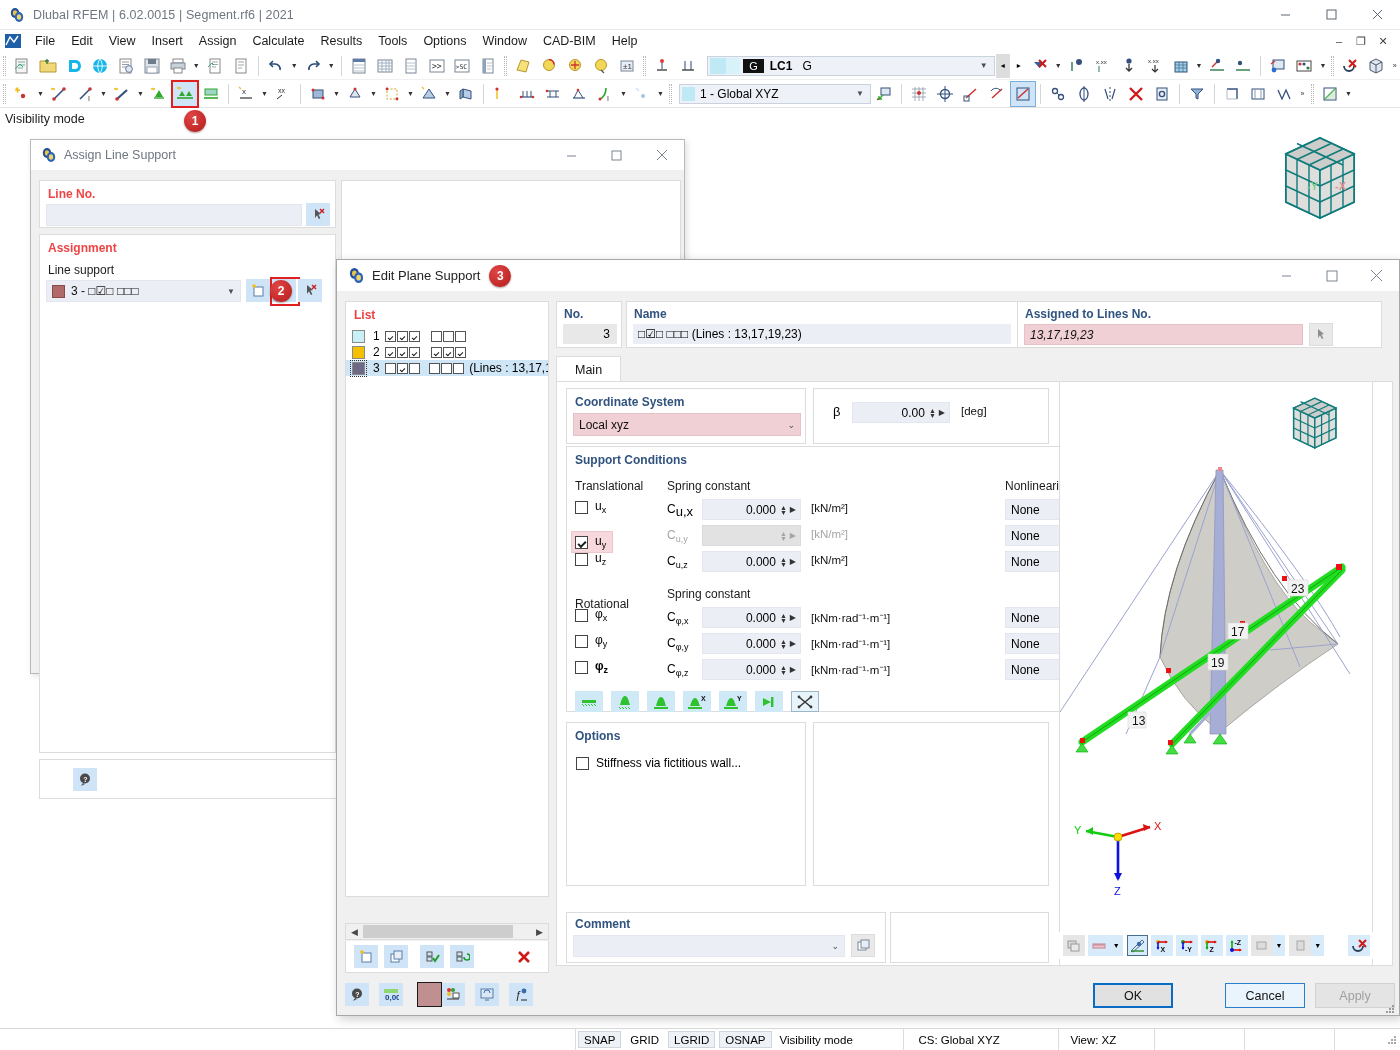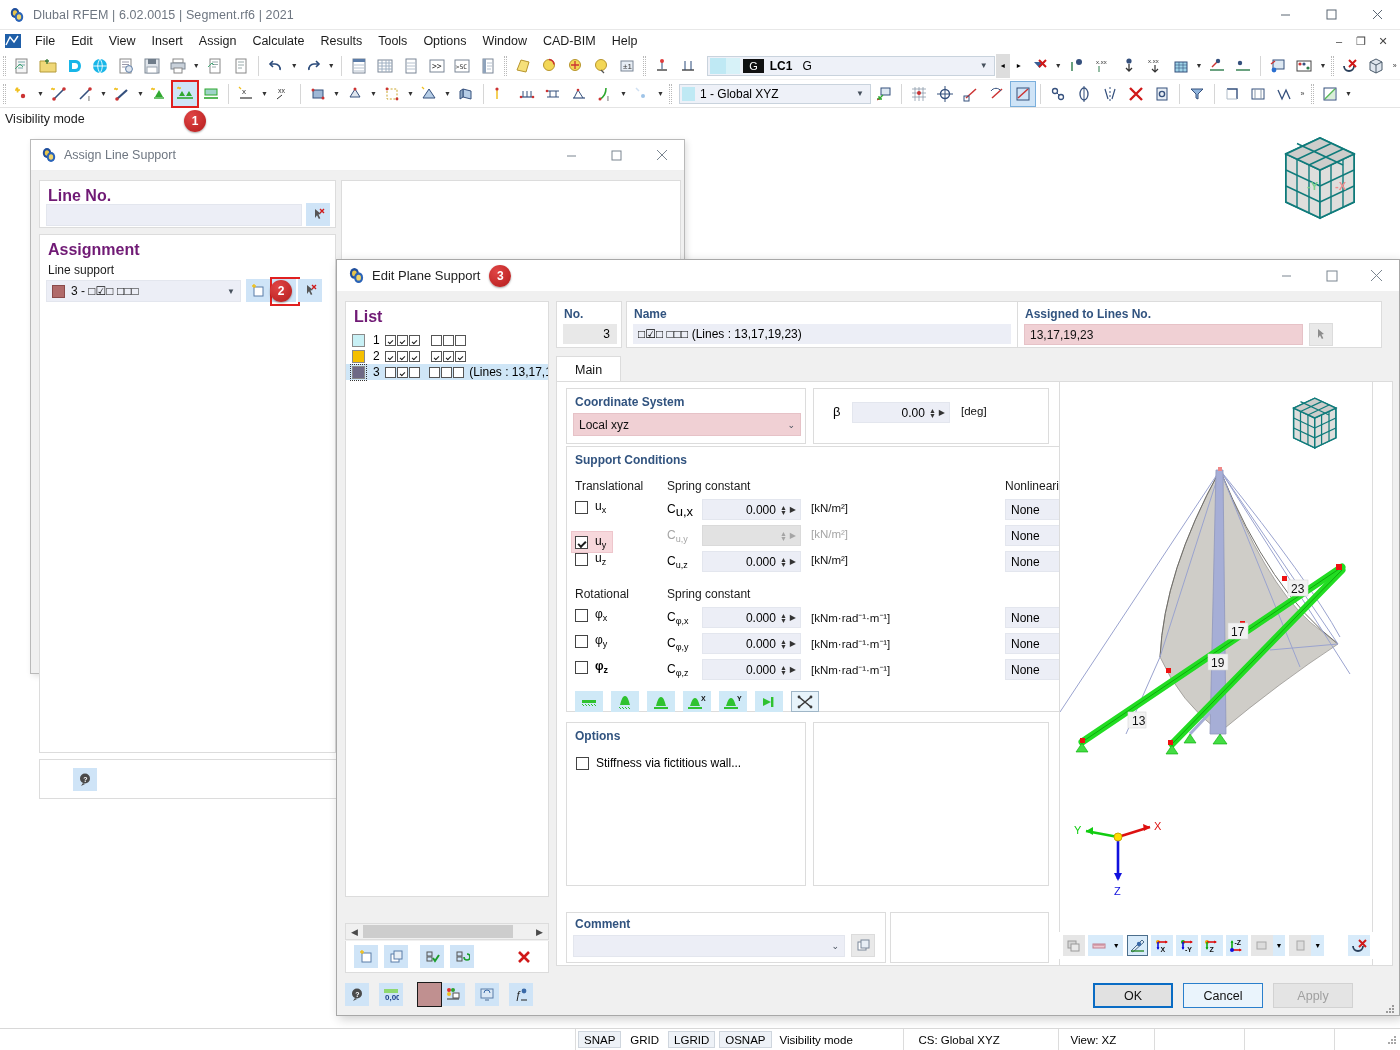--- a/index.html
+++ b/index.html
@@ -77,21 +77,21 @@
   }
   #assign-dlg .dlg-title{
     height:31px;background:#fff;display:flex;align-items:center;border-bottom:1px solid #efefef;
   }
   #assign-dlg .dlg-title .ico{width:16px;height:16px;margin:0 7px 0 10px;}
   #assign-dlg .dlg-title .txt{color:#6e7681;font-size:12.5px;}
   .dlg-wbtns{margin-left:auto;display:flex;}
   .dlg-wbtn{width:45px;height:31px;display:flex;align-items:center;justify-content:center;color:#7a8590;}
 
   .gbox{background:#fff;border:1px solid #dcdcdc;}
-  .glab{color:#701a75;font-weight:bold;font-size:16px;}
+  .glab{color:#ef4444;font-weight:bold;font-size:12px;}
   .sublab{color:#1b1b1b;font-size:12px;}
 
   .inp{
     background:#eceef6;border:1px solid #e3e6ee;height:22px;display:flex;align-items:center;
     padding:0 5px;font-size:12px;color:#111;
   }
   .inp.pink{background:#f0d0d4;border-color:#e6c2c7;}
   .smbtn{
     width:24px;height:23px;background:#cfe4f7;border:1px solid #cfe4f7;
     display:flex;align-items:center;justify-content:center;
@@ -1033,21 +1033,21 @@
       <svg width="15" height="15" viewBox="0 0 15 15">
           <rect x="2" y="3" width="10" height="9" fill="none" stroke="#3b536f"></rect>
           <path d="M6 10l5-5 1.6 1.6-5 5z" fill="#6b7e95"></path>
           <path d="M5 12h4" stroke="#3b536f"></path>
         </svg>
     </div>
   </div>
 
   <div class="gbox abs" style="left:680px;top:41px;width:365px;height:47px;">
     <div class="fieldlab abs" style="left:7px;top:5px;">Assigned to Lines No.</div>
-    <div class="inp pink abs" style="left:6px;top:22px;width:279px;height:21px;">13,17,19,23</div>
+    <div class="inp pink abs" style="left:6px;top:22px;width:279px;height:21px;font-style:italic;">13,17,19,23</div>
     <div class="smbtn plain abs" style="left:291px;top:21px;">
       <svg width="15" height="15" viewBox="0 0 15 15">
           <path d="M4 2l6 5-2.5.6 1.8 3.6-1.4.8-1.9-3.7L4 11z" fill="#8c8c8c"></path>
         </svg>
     </div>
   </div>
 
   <div class="tabbar abs" style="left:219px;top:96px;width:837px;">
     <span class="tab">Main</span>
   </div>
@@ -1131,21 +1131,21 @@
           <i>▼</i>
         </span>
       <span class="pl">▶</span>
     </div>
     <div class="abs unit" style="left:244px;top:107px;">[kN/m²]</div>
     <div class="sel2 abs" style="left:438px;top:104px;width:167px;">
       <span>None</span>
       <span class="cv">⌄</span>
     </div>
 
-    <div class="abs sublab" style="left:8px;top:140px;">Rotational</div>
+    <div class="abs sublab" style="left:8px;top:150px;">Rotational</div>
     <div class="abs sublab" style="left:100px;top:140px;">Spring constant</div>
 
     <div class="abs chk-wrap" style="left:8px;top:160px;">
       <i class="chk"></i>
       <span>φ<sub style="font-size:9px;">x</sub></span>
     </div>
     <div class="abs" style="left:100px;top:163px;font-size:12px;">C<sub style="font-size:9px;">φ,x</sub></div>
     <div class="spin abs" style="left:135px;top:160px;width:99px;">
       <span class="val">0.000</span>
       <span class="ud">
@@ -1481,21 +1481,21 @@
       <svg width="15" height="15" viewBox="0 0 15 15">
           <text x="1" y="12" font-size="11" fill="#222" font-style="italic">ƒ</text>
           <circle cx="10" cy="4" r="2.4" fill="#3a6aa8"></circle>
           <path d="M7 13h6" stroke="#222"></path>
         </svg>
     </span>
   </div>
 
   <div class="abs" style="left:756px;top:723px;display:flex;gap:10px;">
     <span class="btn def" style="width:80px;">OK</span>
-    <span class="btn alt" style="width:80px;">Cancel</span>
+    <span class="btn alt" style="width:80px;margin-left:42px;">Cancel</span>
     <span class="btn dis" style="width:80px;">Apply</span>
   </div>
   <span class="abs" style="left:1048px;top:744px;width:10px;height:10px;">
     <svg width="10" height="10" viewBox="0 0 10 10">
         <g fill="#9a9a9a">
           <rect x="7" y="1" width="2" height="2"></rect>
           <rect x="4" y="4" width="2" height="2"></rect>
           <rect x="7" y="4" width="2" height="2"></rect>
           <rect x="1" y="7" width="2" height="2"></rect>
           <rect x="4" y="7" width="2" height="2"></rect>

